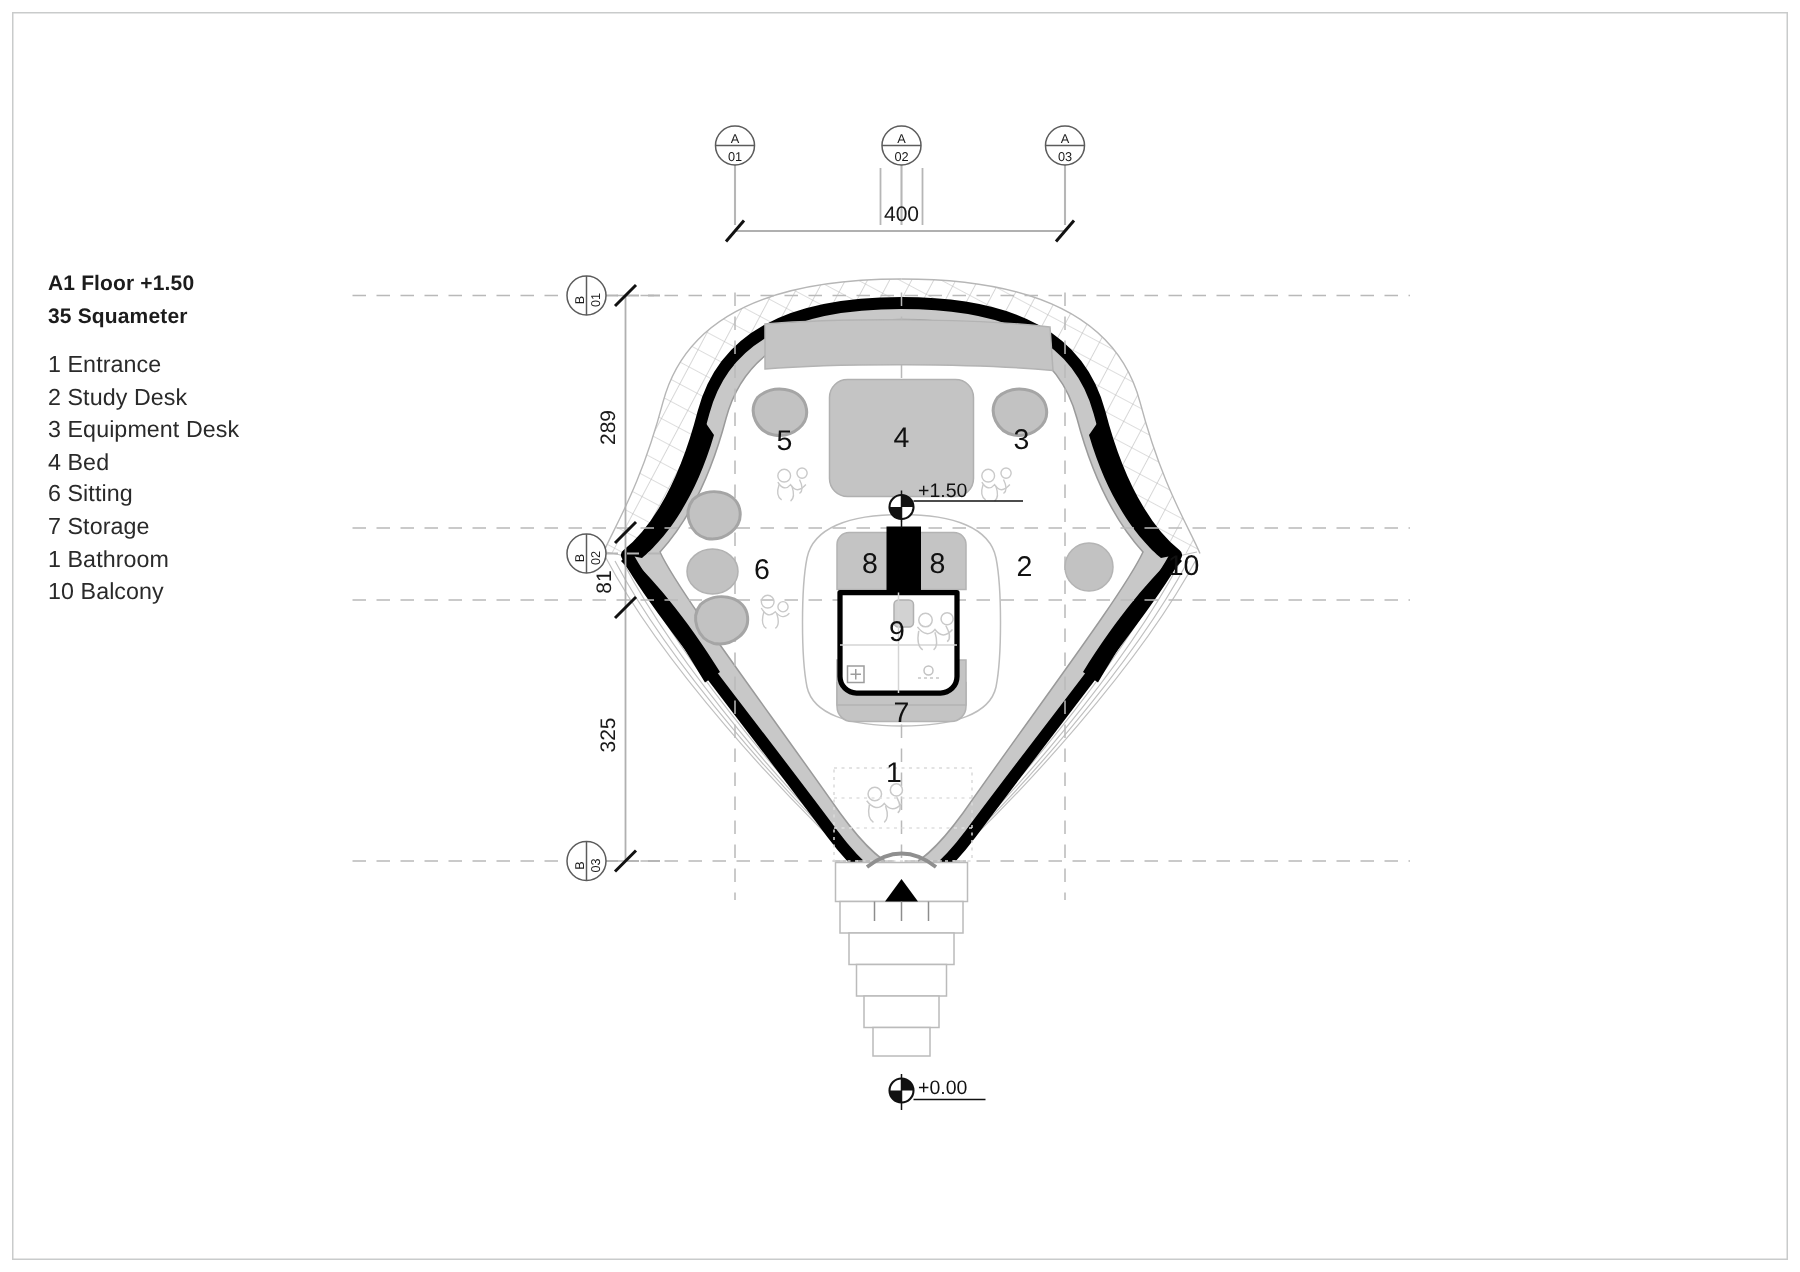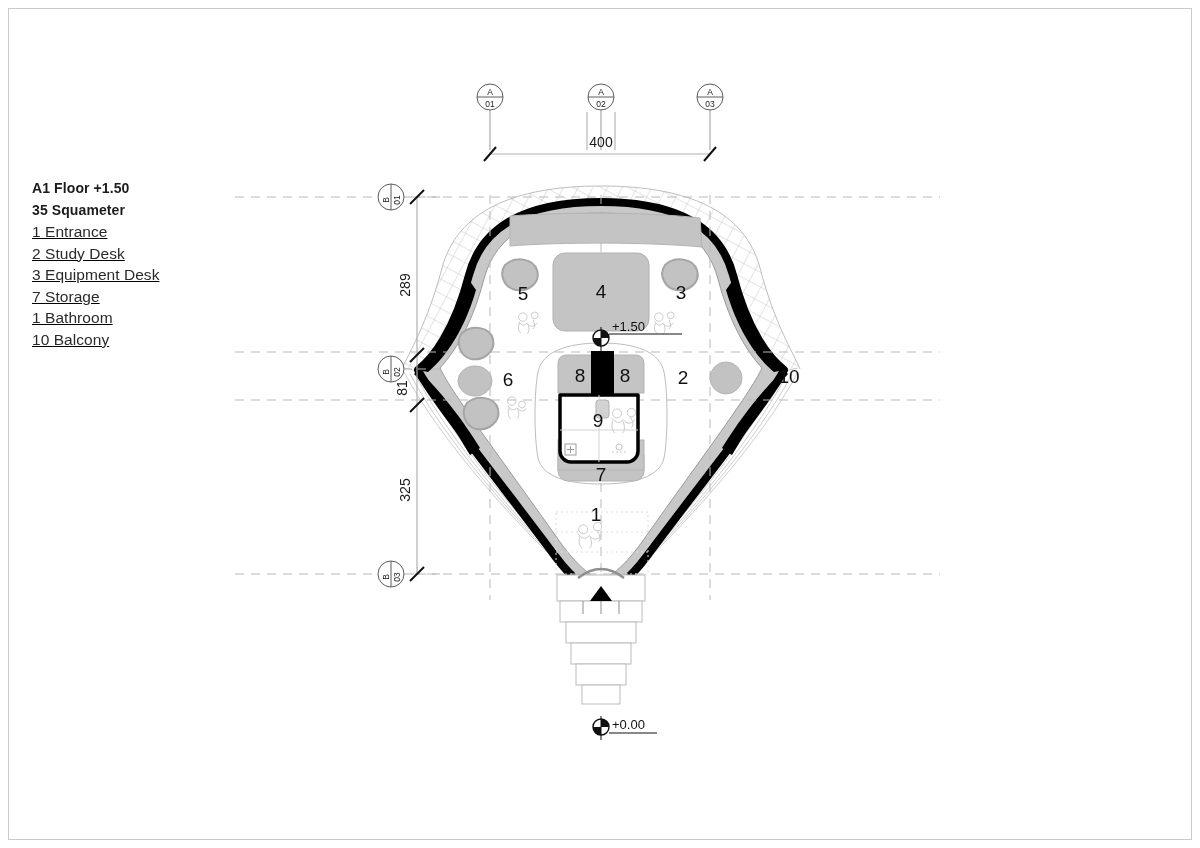--- a/index.html
+++ b/index.html
@@ -30,22 +30,21 @@
     width:260px;
   }
   #legend .ttl{
     font-size:14px;
     font-weight:bold;
     color:#1c1c1c;
     line-height:21.5px;
     letter-spacing:.1px;
   }
   #legend .rooms{
-    margin-top:0;
-    text-decoration:underline;
+    margin-top:12px;
   }
   #legend .rooms div{
     font-size:15.5px;
     color:#2a2a2a;
     line-height:21.6px;
     letter-spacing:.05px;
     white-space:nowrap;
   }
   
   #plan{
@@ -68,20 +67,22 @@
 
   <div id="legend">
     <div class="ttl">
       <div>A1 Floor +1.50</div>
       <div>35 Squameter</div>
     </div>
     <div class="rooms">
       <div>1 Entrance</div>
       <div>2 Study Desk</div>
       <div>3 Equipment Desk</div>
+      <div>4 Bed</div>
+      <div>6 Sitting</div>
       <div>7 Storage</div>
       <div>1 Bathroom</div>
       <div>10 Balcony</div>
     </div>
   </div>
 
   <svg id="plan" viewBox="0 0 1200 848">
 
     <defs>
 

